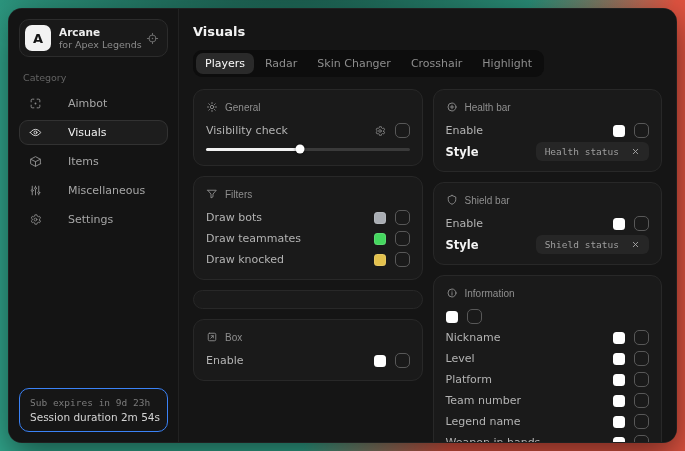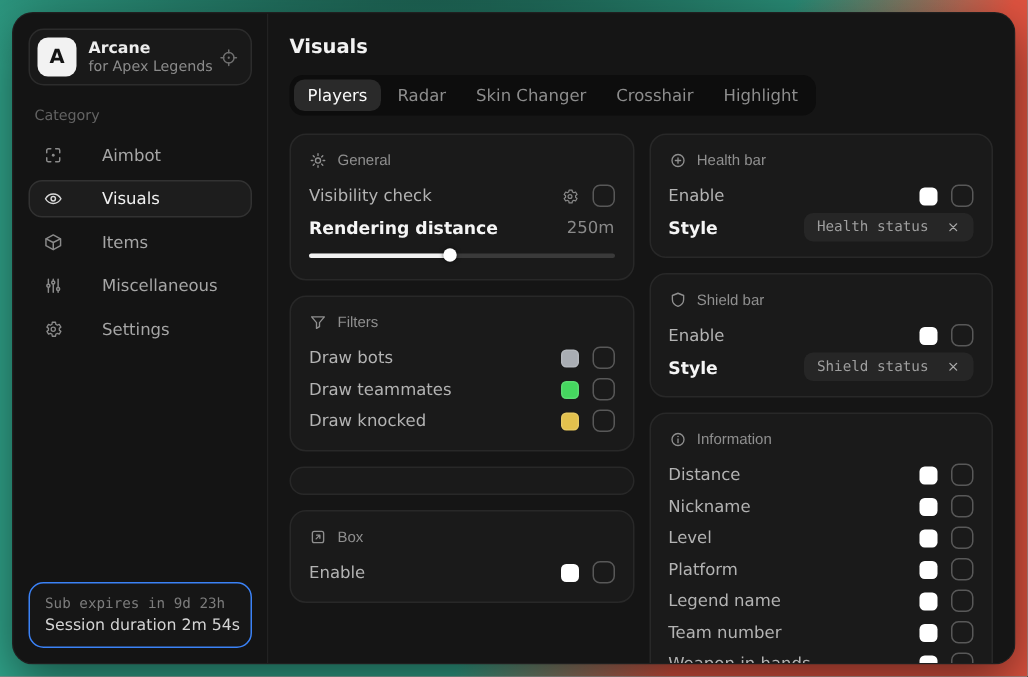--- a/index.html
+++ b/index.html
@@ -178,26 +178,20 @@
                 <div class="row-controls">
                   <span class="icon gear-btn">
                     <svg viewBox="0 0 24 24" fill="none" stroke="currentColor" stroke-width="1.6" stroke-linecap="round" stroke-linejoin="round">
                       <circle cx="12" cy="12" r="2.6"></circle>
                       <path d="M19.4 13.1a7.6 7.6 0 000-2.2l2-1.5-2-3.4-2.3 1a7.6 7.6 0 00-1.9-1.1L14.8 3.4h-4l-.4 2.5a7.6 7.6 0 00-1.9 1.1l-2.3-1-2 3.4 2 1.5a7.6 7.6 0 000 2.2l-2 1.5 2 3.4 2.3-1a7.6 7.6 0 001.9 1.1l.4 2.5h4l.4-2.5a7.6 7.6 0 001.9-1.1l2.3 1 2-3.4-2-1.5z"></path>
                     </svg>
                   </span>
                   <span class="checkbox"></span>
                 </div>
               </div>
-              <div class="row">
-                <span class="row-label bold">Rendering distance</span>
-                <div class="row-controls">
-                  <span class="row-value">250m</span>
-                </div>
-              </div>
               <div class="slider">
                 <div class="slider-track">
                   <div class="slider-fill" style="width: 46%;"></div>
                   <div class="slider-thumb" style="left: 46%;"></div>
                 </div>
               </div>
             </section>
             <section class="panel">
               <div class="panel-head">
                 <span class="icon ">
@@ -317,21 +311,20 @@
                 <span class="icon ">
                   <svg viewBox="0 0 24 24" fill="none" stroke="currentColor" stroke-width="1.8" stroke-linecap="round" stroke-linejoin="round">
                     <circle cx="12" cy="12" r="8"></circle>
                     <path d="M12 11.2v5"></path>
                     <circle cx="12" cy="8" r="1.1" fill="currentColor" stroke="none"></circle>
                   </svg>
                 </span>
                 <span>Information</span>
               </div>
               <div class="row">
-                <span class="row-label">Distance</span>
                 <div class="row-controls">
                   <span class="swatch" style="background: rgb(255, 255, 255);"></span>
                   <span class="checkbox"></span>
                 </div>
               </div>
               <div class="row">
                 <span class="row-label">Nickname</span>
                 <div class="row-controls">
                   <span class="swatch" style="background: rgb(255, 255, 255);"></span>
                   <span class="checkbox"></span>
@@ -345,28 +338,28 @@
                 </div>
               </div>
               <div class="row">
                 <span class="row-label">Platform</span>
                 <div class="row-controls">
                   <span class="swatch" style="background: rgb(255, 255, 255);"></span>
                   <span class="checkbox"></span>
                 </div>
               </div>
               <div class="row">
+                <span class="row-label">Team number</span>
+                <div class="row-controls">
+                  <span class="swatch" style="background: rgb(255, 255, 255);"></span>
+                  <span class="checkbox"></span>
+                </div>
+              </div>
+              <div class="row">
                 <span class="row-label">Legend name</span>
-                <div class="row-controls">
-                  <span class="swatch" style="background: rgb(255, 255, 255);"></span>
-                  <span class="checkbox"></span>
-                </div>
-              </div>
-              <div class="row">
-                <span class="row-label">Team number</span>
                 <div class="row-controls">
                   <span class="swatch" style="background: rgb(255, 255, 255);"></span>
                   <span class="checkbox"></span>
                 </div>
               </div>
               <div class="row">
                 <span class="row-label">Weapon in hands</span>
                 <div class="row-controls">
                   <span class="swatch" style="background: rgb(255, 255, 255);"></span>
                   <span class="checkbox"></span>

